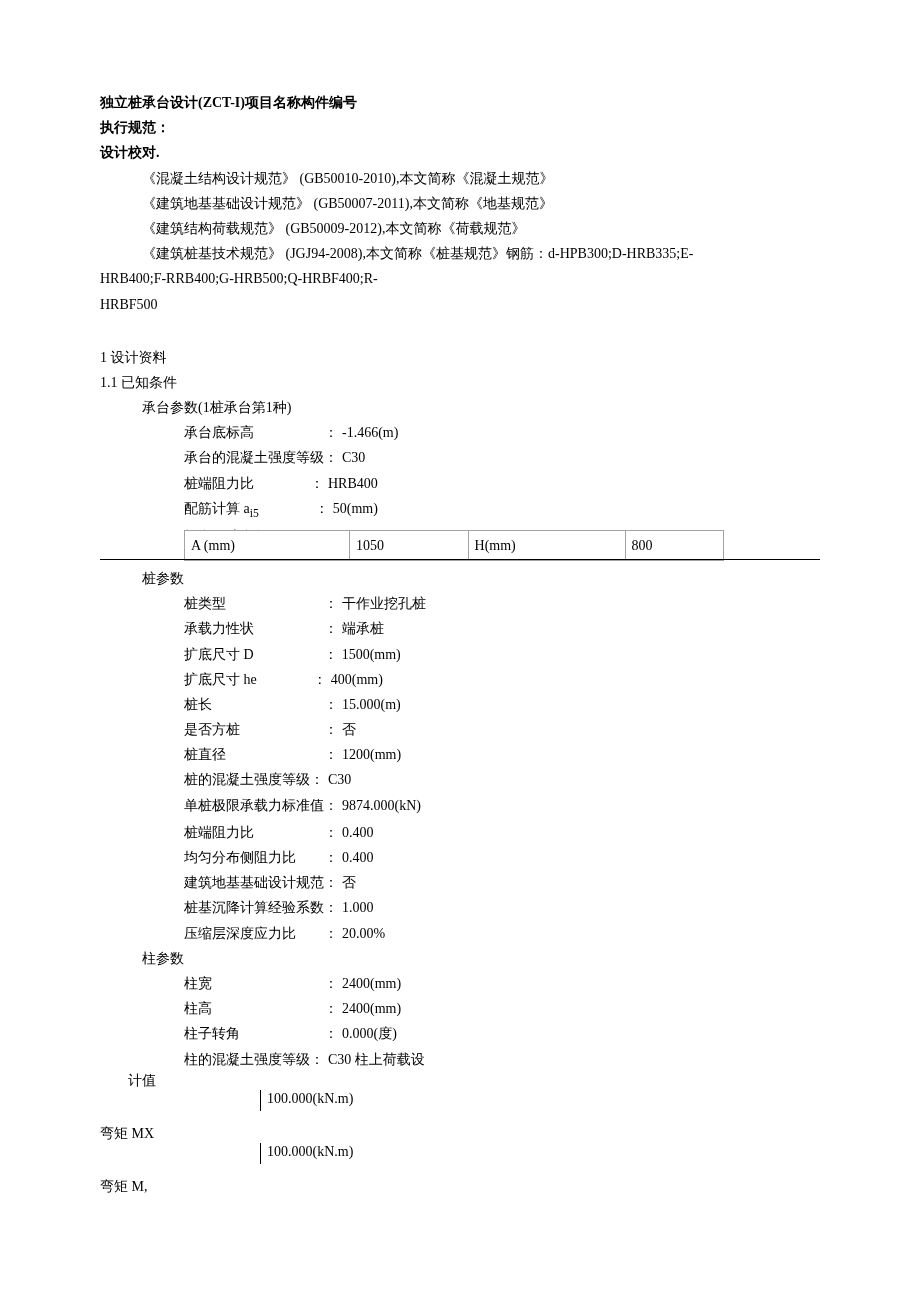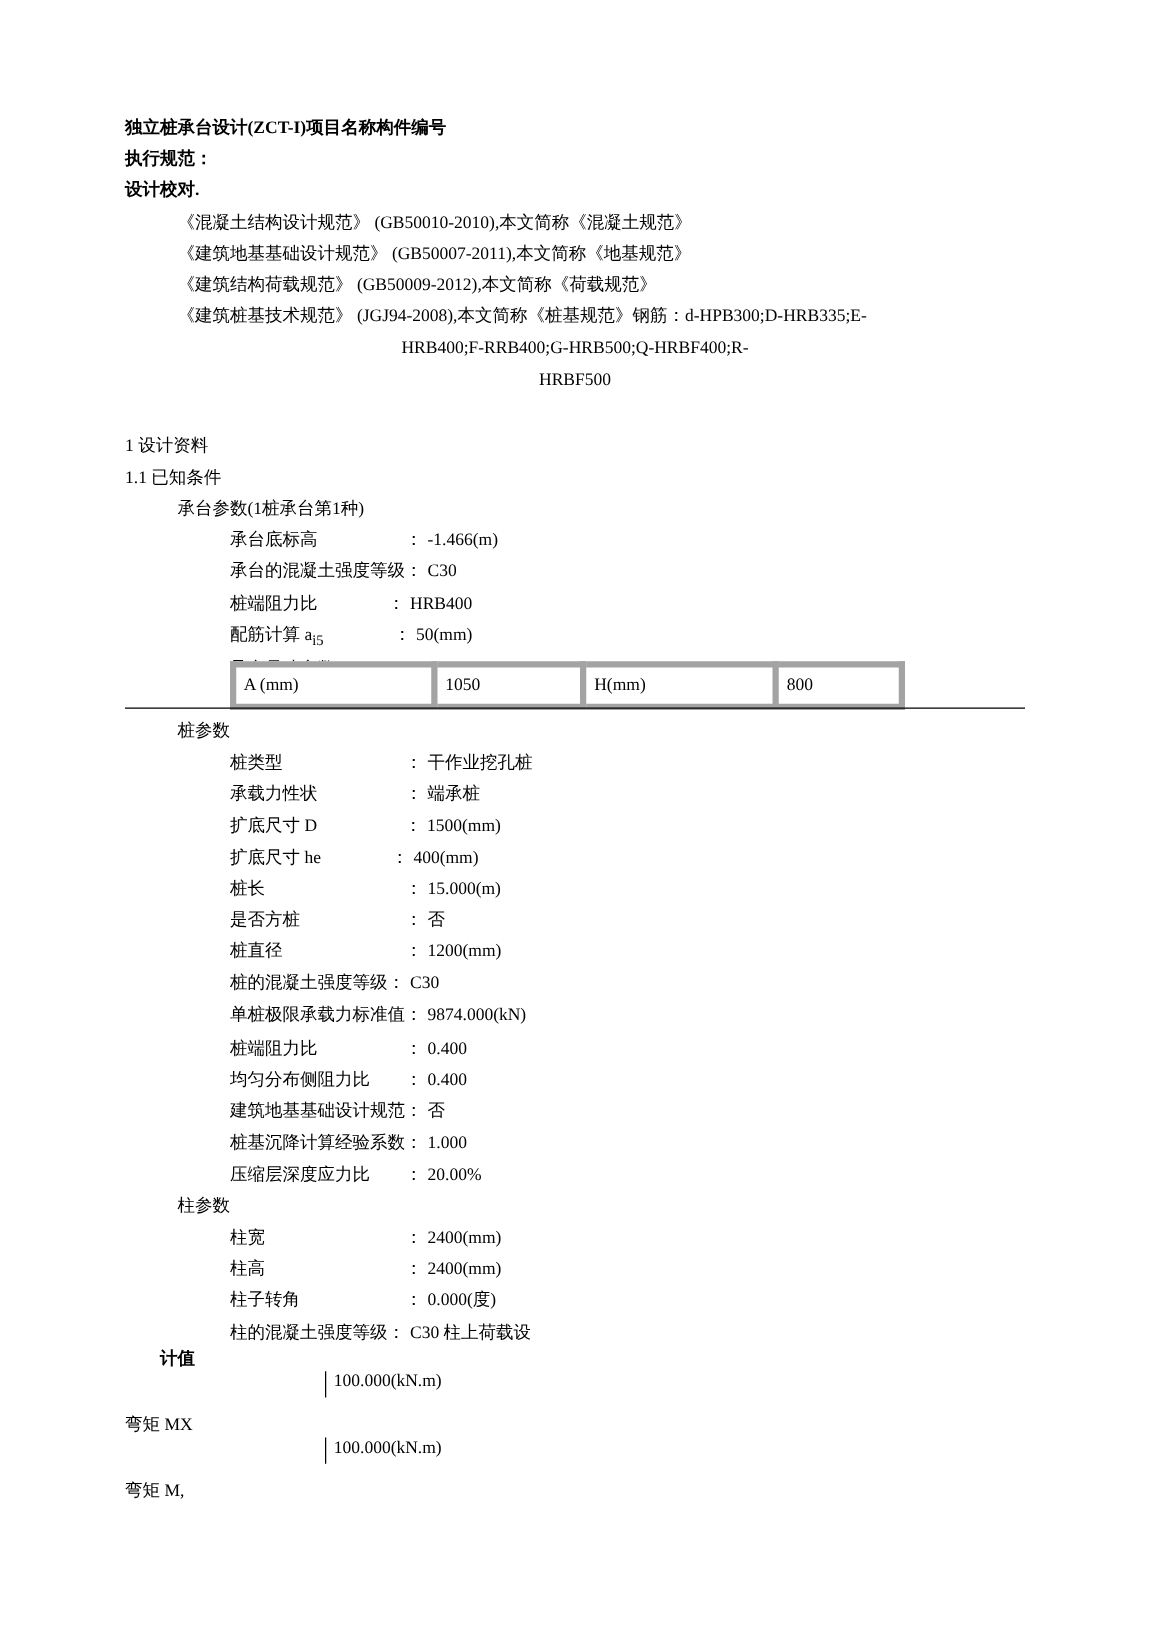--- a/index.html
+++ b/index.html
@@ -21,33 +21,33 @@
   .param-label { flex: 0 0 auto; white-space: pre; }
   .param-colon { flex: 0 0 auto; }
   .param-value { flex: 0 0 auto; padding-left: 4px; }
   table.dim {
     border-collapse: collapse;
     margin-left: 6em;
     width: 540px;
     font-size: 14px;
   }
   table.dim td {
-    border: 5px solid #a3a3a3;
+    border: 1px solid #a3a3a3;
     padding: 2px 6px;
     text-align: left;
     height: 22px;
   }
   .hr-line {
     border: none;
     border-top: 1px solid #000;
     margin: 0 0 0 0;
     width: 100%;
   }
   .tight { line-height: 1.3; }
-  .noindent { padding-left: 0; text-align: center; }
+  .noindent { padding-left: 0; }
   .small-gap { margin-top: 2px; }
   .design-row { display: flex; }
   .design-row .lbl { width: 160px; white-space: pre; margin-top: 35px; }
   .design-row .sep { border-left: 1px solid #000; height: 1.5em; margin-right: 6px; }
 </style>
 </head>
 <body>
 
 <div>
 
@@ -194,21 +194,21 @@
     <span class="param-label"><span>柱子转角</span>　　　　　　</span>
     <span class="param-colon">：</span>
     <span class="param-value">0.000(度)</span>
   </div>
   <div class="indent3 param-row">
     <span class="param-label"><span>柱的混凝土强度等级</span></span>
     <span class="param-colon">：</span>
     <span class="param-value">C30 柱上荷载设</span>
   </div>
 
-  <div class="tight" style="padding-left:2em;font-weight:bold;">计值</div>
+  <div class="tight" style="padding-left:2em;">计值</div>
 
   <div class="design-row tight">
     <span class="lbl">弯矩 MX</span>
     <span class="sep"></span>
     <span>100.000(kN.m)</span>
   </div>
   <div class="design-row tight">
     <span class="lbl">弯矩 M,</span>
     <span class="sep"></span>
     <span>100.000(kN.m)</span>

